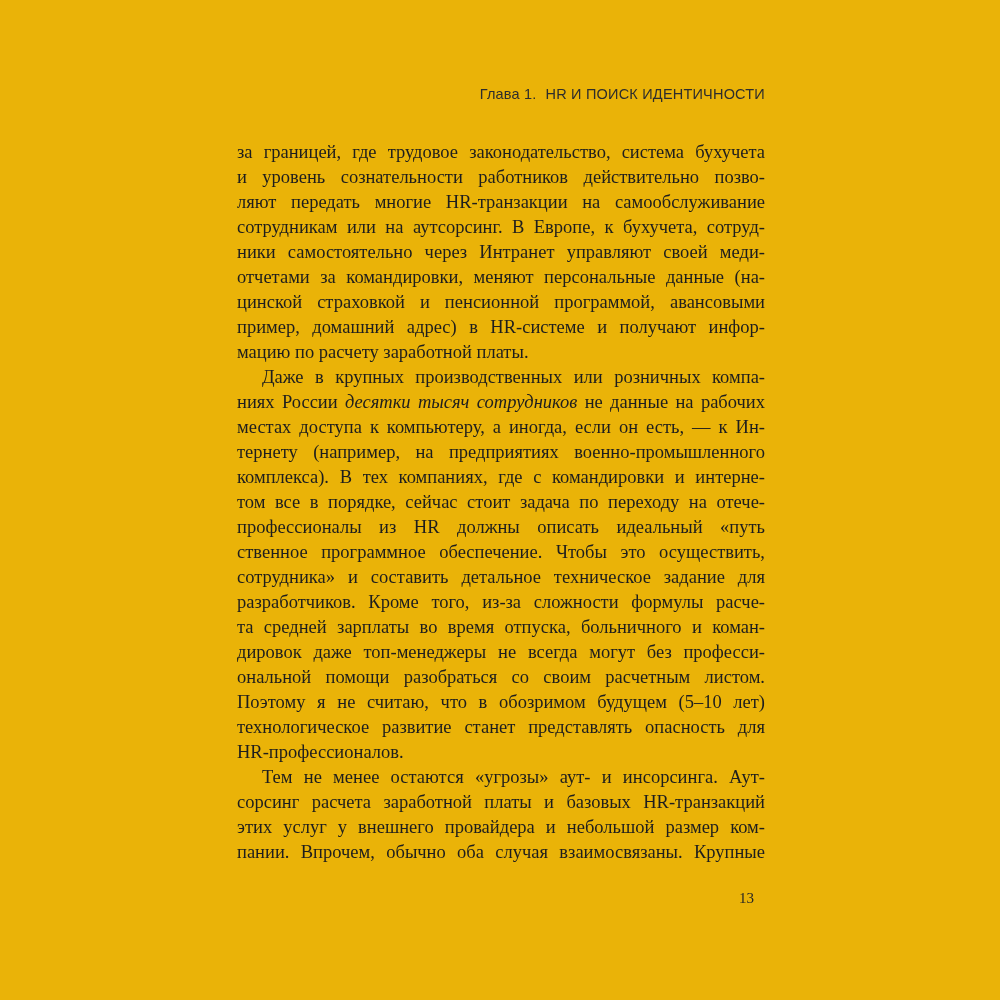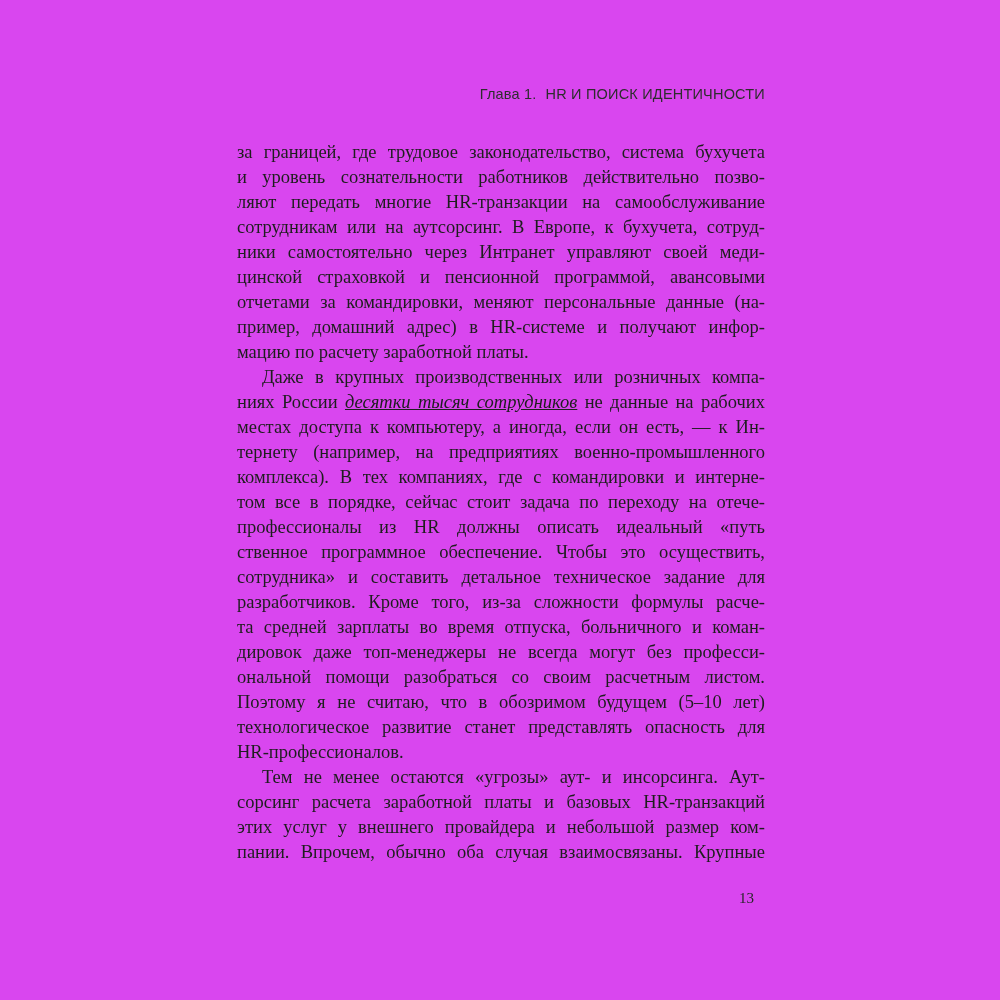--- a/index.html
+++ b/index.html
@@ -7,21 +7,21 @@
     width: 1000px;
     height: 1000px;
     background: #ffffff;
     position: relative;
     overflow: hidden;
     font-family: "Liberation Serif", "DejaVu Serif", serif;
   }
   .book-page {
     position: absolute;
     inset: 0;
-    background: #d946ef;
+    background: #eab308;
   }
   .running-header {
     position: absolute;
     left: 237px;
     top: 86px;
     width: 528px;
     text-align: right;
     font-family: "Liberation Sans", "DejaVu Sans", sans-serif;
     font-size: 14.5px;
     line-height: 17px;
@@ -42,21 +42,21 @@
   .line {
     line-height: 25px;
     height: 25px;
     text-align: justify;
     text-align-last: justify;
   }
   .line-last {
     text-align-last: left;
   }
   .line-indent { padding-left: 25px; }
-  .italic { font-style: italic; text-decoration: underline; }
+  .italic { font-style: italic; }
   .folio {
     position: absolute;
     left: 237px;
     top: 889px;
     width: 517px;
     text-align: right;
     font-size: 15px;
     line-height: 18px;
     color: #262626;
   }
@@ -70,22 +70,22 @@
     <span class="chapter">Глава 1.</span><span>HR И ПОИСК ИДЕНТИЧНОСТИ</span>
   </div>
 
   <div class="text-block">
       <div class="paragraph">
         <div class="line"><span>за границей, где трудовое законодательство, система бухучета</span></div>
         <div class="line"><span>и уровень сознательности работников действительно позво-</span></div>
         <div class="line"><span>ляют передать многие HR-транзакции на самообслуживание</span></div>
         <div class="line"><span>сотрудникам или на аутсорсинг. В Европе, к бухучета, сотруд-</span></div>
         <div class="line"><span>ники самостоятельно через Интранет управляют своей меди-</span></div>
+        <div class="line"><span>отчетами за командировки, меняют персональные данные (на-</span></div>
         <div class="line"><span>цинской страховкой и пенсионной программой, авансовыми</span></div>
-        <div class="line"><span>отчетами за командировки, меняют персональные данные (на-</span></div>
         <div class="line"><span>пример, домашний адрес) в HR-системе и получают инфор-</span></div>
         <div class="line line-last"><span>мацию по расчету заработной платы.</span></div>
       </div>
       <div class="paragraph">
         <div class="line line-indent"><span>Даже в крупных производственных или розничных компа-</span></div>
         <div class="line"><span>ниях России </span><span class="italic">десятки тысяч сотрудников</span><span> не данные на рабочих</span></div>
         <div class="line"><span>местах доступа к компьютеру, а иногда, если он есть, — к Ин-</span></div>
         <div class="line"><span>тернету (например, на предприятиях военно-промышленного</span></div>
         <div class="line"><span>комплекса). В тех компаниях, где с командировки и интерне-</span></div>
         <div class="line"><span>том все в порядке, сейчас стоит задача по переходу на отече-</span></div>

